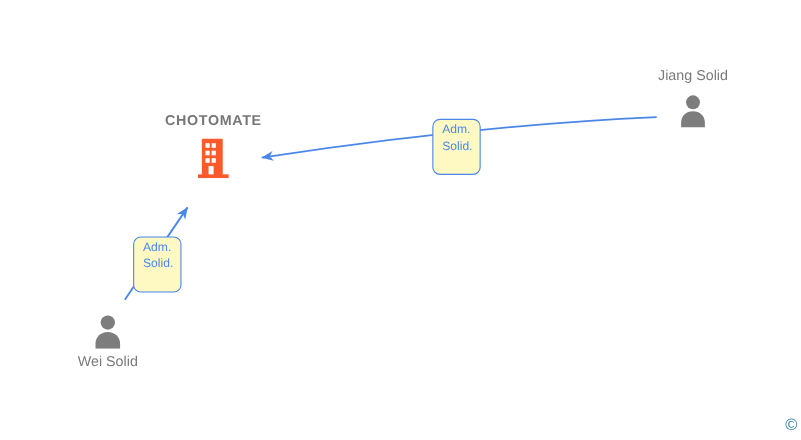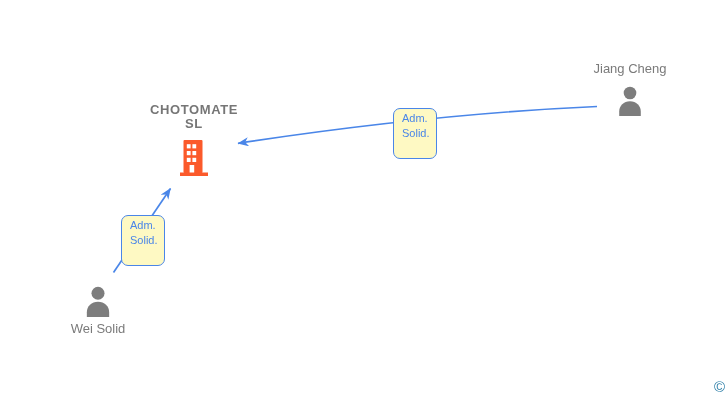--- a/index.html
+++ b/index.html
@@ -35,21 +35,21 @@
     flex-direction: column;
     align-items: center;
   }
   .company-node { left: 134px; top: 103px; width: 120px; }
   .company-name {
     color: var(--company-gray, #767676);
     font-weight: bold;
     font-size: 13px;
     letter-spacing: 0.6px;
     line-height: 14px;
-    text-align: center;
+    text-align: left;
   }
   .building-icon { margin-top: 9px; display: block; }
   .building-icon .bld { fill: var(--building-orange, #fb5a2b); }
   .building-icon .win { fill: #ffffff; }
   .person-node-jiang { left: 580px; top: 62px; width: 100px; }
   .person-node-wei  { left: 48px;  top: 286px; width: 100px; }
   .person-label {
     color: var(--label-gray, #7a7a7a);
     font-size: 13px;
     line-height: 14px;
@@ -108,37 +108,36 @@
         <path class="arrowhead" d="M0 0 L11 4.5 L0 9 L3.2 4.5 Z"></path>
       </marker>
     </defs>
     <path class="edge" d="M597 106.5 Q 430 114 238 143.3" marker-end="url(#arrow)"></path>
     <path class="edge" d="M113.5 272.5 L 170.5 188.5" marker-end="url(#arrow)"></path>
   </svg>
 
   <div class="node company-node">
     <div class="company-name">
       <div>CHOTOMATE</div>
-      <div>SL</div>
     </div>
     <svg class="building-icon" width="28" height="36" viewBox="0 0 28 36">
       <rect class="bld" x="0" y="32.5" width="28" height="3.5"></rect>
       <rect class="bld" x="3.5" y="0" width="19" height="33" rx="1"></rect>
       <rect class="win" x="6.8" y="4.2" width="3.8" height="4.2"></rect>
       <rect class="win" x="12.4" y="4.2" width="3.8" height="4.2"></rect>
       <rect class="win" x="6.8" y="11" width="3.8" height="4.2"></rect>
       <rect class="win" x="12.4" y="11" width="3.8" height="4.2"></rect>
       <rect class="win" x="6.8" y="17.8" width="3.8" height="4.2"></rect>
       <rect class="win" x="12.4" y="17.8" width="3.8" height="4.2"></rect>
       <rect class="win" x="9.6" y="25" width="4.6" height="7.5"></rect>
     </svg>
   </div>
 
   <div class="node person-node-jiang">
-    <div class="person-label">Jiang Cheng</div>
+    <div class="person-label">Jiang Solid</div>
     <svg class="person-icon" width="26" height="30" viewBox="0 0 26 30">
       <circle class="ppl" cx="13" cy="7" r="6.3"></circle>
       <path class="ppl" d="M13 15.2 C6.8 15.2 2.2 19.6 2.2 25.4 L2.2 30 L23.8 30 L23.8 25.4 C23.8 19.6 19.2 15.2 13 15.2 Z"></path>
     </svg>
   </div>
 
   <div class="node person-node-wei">
     <svg class="person-icon" width="28" height="31" viewBox="0 0 26 30">
       <circle class="ppl" cx="13" cy="7" r="6.3"></circle>
       <path class="ppl" d="M13 15.2 C6.8 15.2 2.2 19.6 2.2 25.4 L2.2 30 L23.8 30 L23.8 25.4 C23.8 19.6 19.2 15.2 13 15.2 Z"></path>

